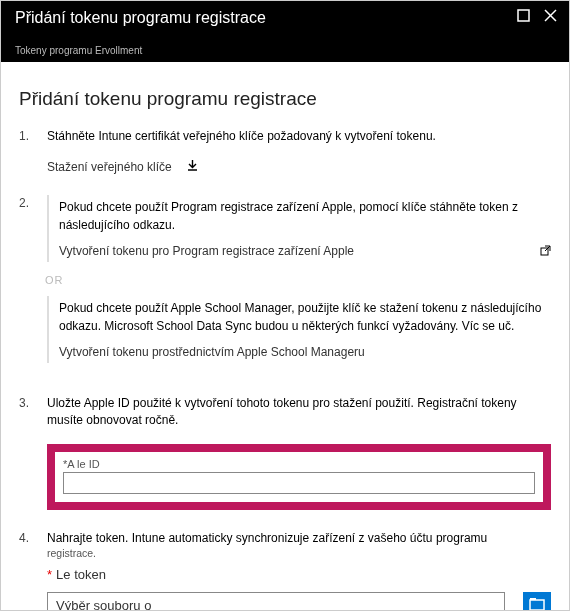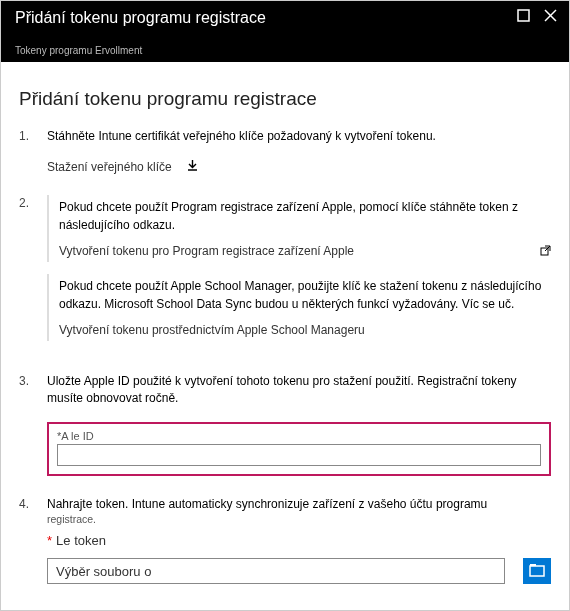--- a/index.html
+++ b/index.html
@@ -112,21 +112,21 @@
       padding: 4px 0 4px 10px;
       margin-bottom: 12px;
     }
     .or-divider {
       font-size: 11px;
       color: #bbb;
       margin: 8px 0 10px -2px;
       letter-spacing: 1px;
     }
     .highlight-box {
-      border: 2px solid #be185d;
+      border: 8px solid #be185d;
       padding: 6px 8px 8px 8px;
       margin-top: 14px;
     }
     .field-label {
       font-size: 11px;
       color: #555;
       margin-bottom: 2px;
     }
     .field-input {
       width: 100%;
@@ -224,20 +224,21 @@
             <span>Vytvoření tokenu pro Program registrace zařízení Apple</span>
             <span class="external-icon">
               <svg width="11" height="11" viewBox="0 0 11 11">
                   <rect x="1" y="3" width="7" height="7" fill="none" stroke="#000" stroke-width="1"></rect>
                   <path d="M5 1 L10 1 L10 6 M10 1 L5 6" stroke="#000" stroke-width="1" fill="none"></path>
                 </svg>
             </span>
           </div>
         </div>
 
+        <div class="or-divider">OR</div>
 
         <div class="option-block">
           <div class="step-text">Pokud chcete použít Apple School Manager, použijte klíč ke stažení tokenu z následujícího odkazu. Microsoft School Data Sync budou u některých funkcí vyžadovány. Víc se uč.</div>
           <div class="link-row link-row-inline">
             <span>Vytvoření tokenu prostřednictvím Apple School Manageru</span>
           </div>
         </div>
 
       </div>
     </div>

